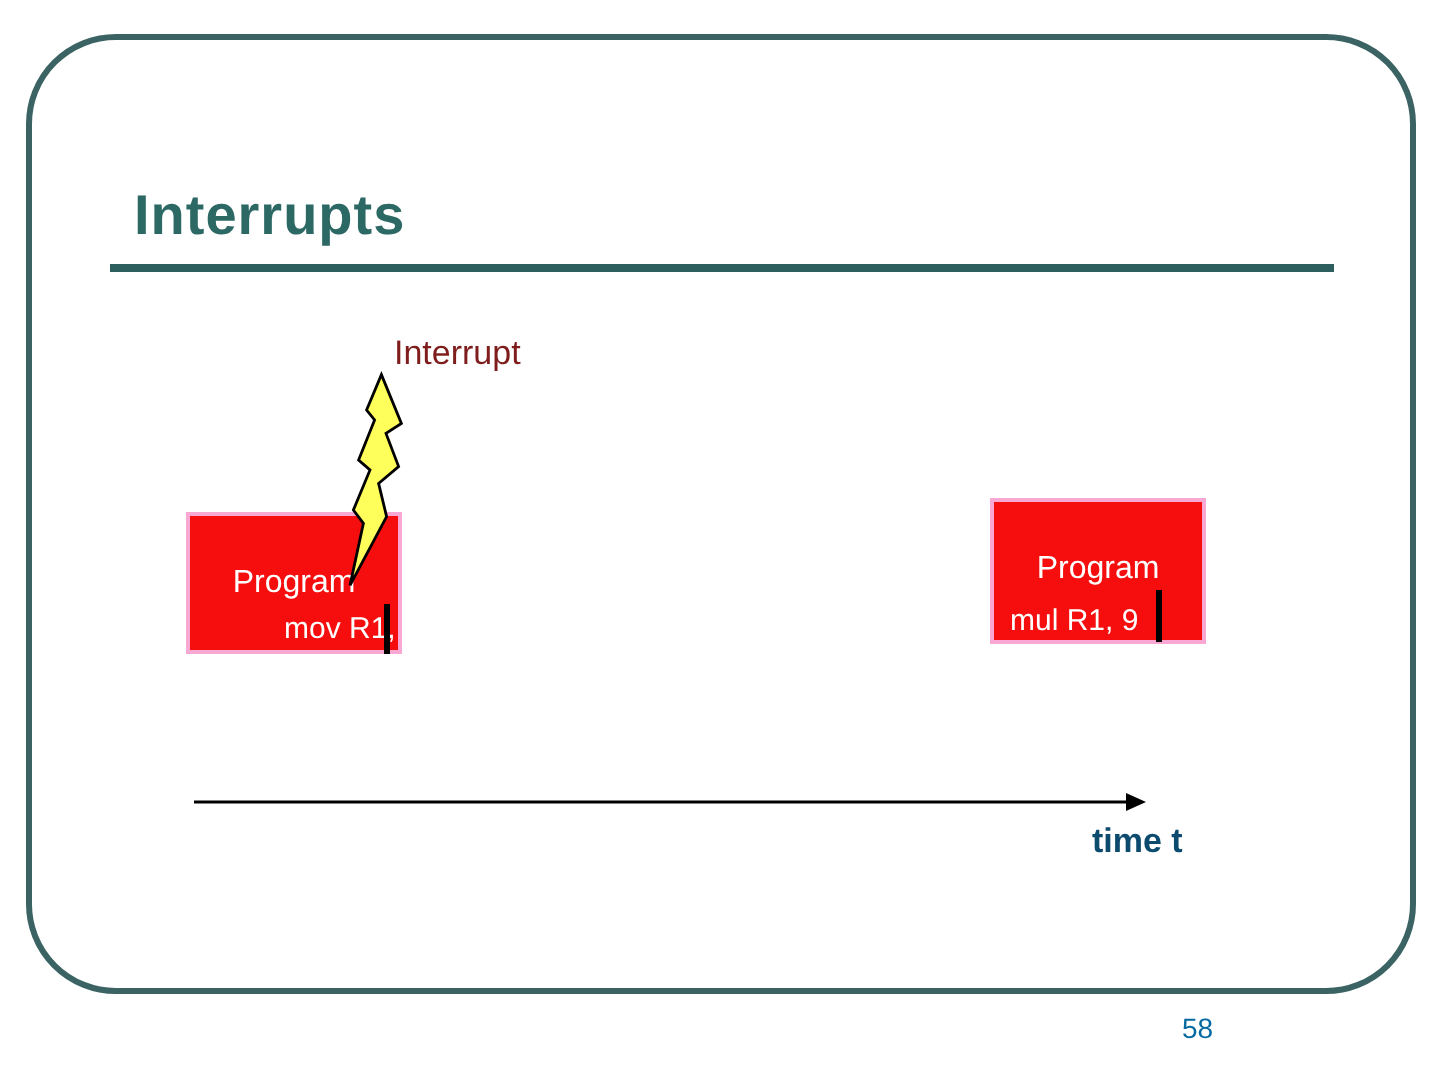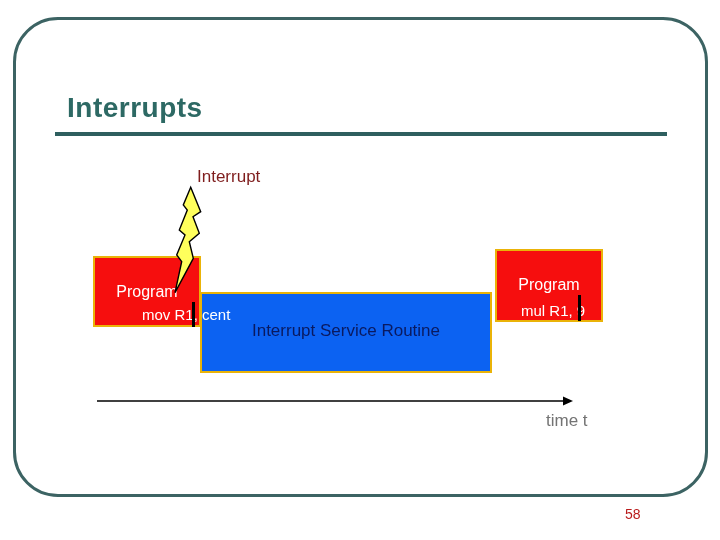--- a/index.html
+++ b/index.html
@@ -25,50 +25,50 @@
   }
 
   .interrupt-label {
     position: absolute; left: 197px; top: 167px;
     font-size: 17px; color: #7f1d1d;
   }
 
   .bolt-svg { position: absolute; left: 168px; top: 184px; width: 40px; height: 112px; z-index: 5; }
   .bolt-svg polygon { fill: var(--bolt-fill, #FFFF5C); stroke: #000; stroke-width: 1.4; stroke-linejoin: miter; }
 
-  .box { position: absolute; border: 2px solid #eab308; }
+  .box { position: absolute; border: 2px solid #f9a8d4; }
   .program-box { background: var(--program-box, #F60E0E); color: #fff; }
   .program-box-1 { left: 93px; top: 256px; width: 108px; height: 71px; z-index: 2; }
   .program-box-2 { left: 495px; top: 249px; width: 108px; height: 73px; z-index: 2; }
   .isr-box { left: 200px; top: 292px; width: 292px; height: 81px; background: var(--isr-box, #0C62F2); z-index: 1; }
 
   .program-title { position: absolute; left: 0; right: 0; text-align: center; font-size: 16px; }
   .program-box-1 .program-title { top: 25px; }
   .program-box-2 .program-title { top: 25px; }
 
   .instruction { position: absolute; font-size: 15px; white-space: nowrap; }
   .program-box-1 .instruction { left: 3px; top: 48px; margin-left: 44px; }
-  .program-box-2 .instruction { left: 24px; top: 51px; }
+  .program-box-2 .instruction { left: 8px; top: 51px; }
 
   .tick { position: absolute; width: 3px; background: #000; z-index: 3; }
   .tick-1 { left: 192px; top: 302px; height: 25px; }
   .tick-2 { left: 578px; top: 295px; height: 26px; }
 
   .isr-label {
     position: absolute; left: 0; right: 0; top: 27px; text-align: center;
     font-size: 17px; color: var(--isr-text, #0A1A60);
   }
 
   .timeline-svg { position: absolute; left: 95px; top: 394px; width: 485px; height: 14px; }
   .timeline-svg line { stroke: #000; stroke-width: 1.5; }
   .timeline-svg polygon { fill: #000; }
 
-  .time-label { position: absolute; left: 546px; top: 411px; font-size: 17px; color: #737373; }
+  .time-label { position: absolute; left: 546px; top: 411px; font-size: 17px; color: #0c4a6e; font-weight: bold; }
 
-  .page-number { position: absolute; left: 591px; top: 506px; font-size: 14px; color: #b91c1c; margin-left: 34px; }
+  .page-number { position: absolute; left: 591px; top: 506px; font-size: 14px; color: #0369a1; }
 </style>
 </head>
 <body>
 
 <div class="slide">
 
   <div class="frame"></div>
 
   <div class="title">Interrupts</div>
   <div class="title-rule"></div>
@@ -77,23 +77,20 @@
 
   <svg class="bolt-svg" viewBox="0 0 40 112">
     <polygon points="22.7,3.3 32.7,27.7 25,32.7 31.3,49.3 21.3,57.7 25.3,74.3 7,108.7 13.7,77.7 8.7,71 17,51 11.3,46 19.3,26 15.3,21"></polygon>
   </svg>
 
   <div class="box program-box program-box-1">
     <div class="program-title">Program</div>
     <div class="instruction">mov R1, cent</div>
   </div>
 
-  <div class="box isr-box">
-    <div class="isr-label">Interrupt Service Routine</div>
-  </div>
 
   <div class="box program-box program-box-2">
     <div class="program-title">Program</div>
     <div class="instruction">mul R1, 9</div>
   </div>
 
   <div class="tick tick-1"></div>
   <div class="tick tick-2"></div>
 
   <svg class="timeline-svg" viewBox="0 0 485 14">

